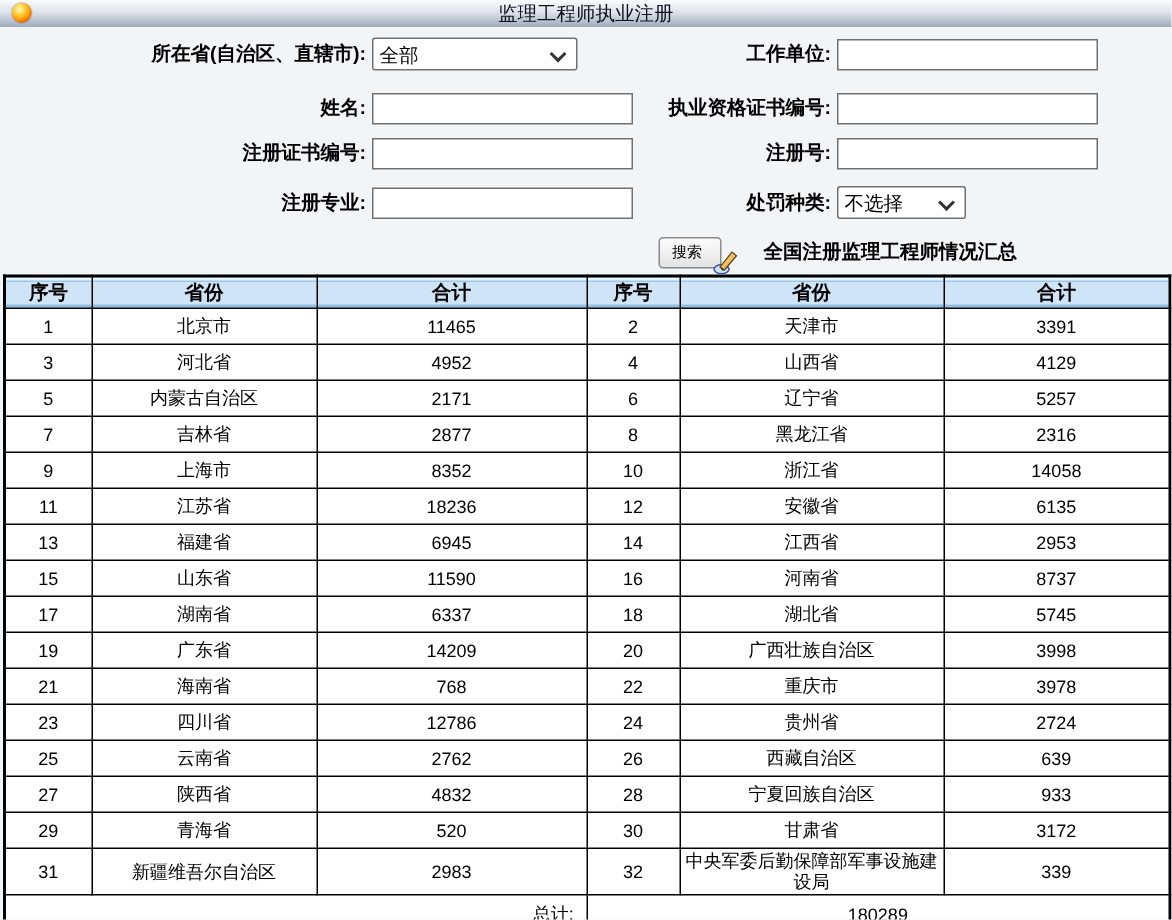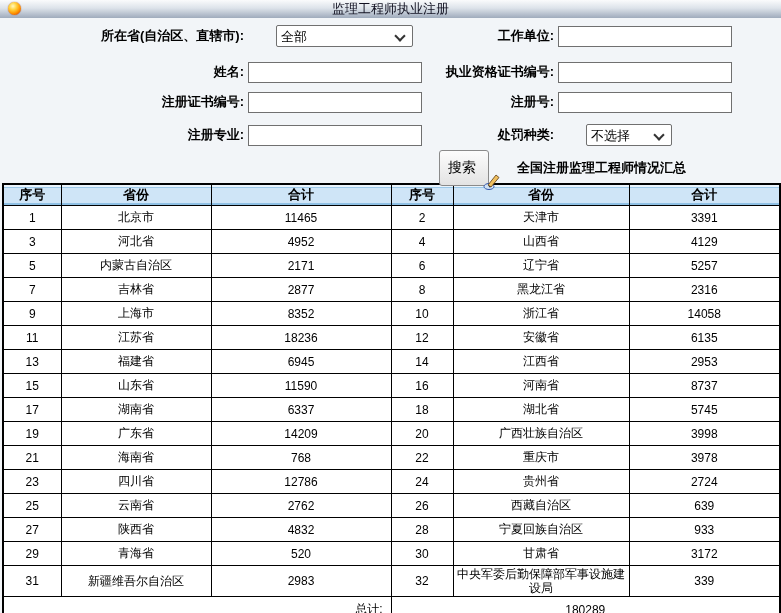--- a/index.html
+++ b/index.html
@@ -46,21 +46,21 @@
   .lbl-r { width: 116px; flex: 0 0 116px; margin-left: 6px; }
   .fld-r { width: 174px; flex: 0 0 174px; margin-left: 4px; }
   input[type="text"] {
     width: 174px; height: 21px;
     border: 1px solid #707070;
     background: #fff;
     font-size: 12px;
     padding: 0 3px;
     font-family: inherit;
   }
-  .select-wrap { position: relative; display: inline-block; margin-left: 28px; }
+  .select-wrap { position: relative; display: inline-block; }
   select {
     -webkit-appearance: none; -moz-appearance: none; appearance: none;
     height: 22px;
     border: 1px solid #707070;
     border-radius: 2px;
     background: #fff;
     font-size: 13px;
     padding: 0 22px 0 4px;
     font-family: inherit;
   }
@@ -74,26 +74,26 @@
     transform: rotate(45deg);
     pointer-events: none;
   }
   .sel-province select { width: 137px; }
   .sel-penalty select { width: 86px; }
 
   .action-row { display: flex; align-items: center; height: 22px; margin-bottom: 2px; }
   .search-btn {
     position: relative;
     margin-left: 439px;
-    height: 36px;
+    height: 21px;
     padding: 0 12px 0 8px;
     border: 1px solid #8a8a8a;
     border-radius: 3px;
     background: linear-gradient(to bottom, #fcfcfc, #e3e3e3);
-    font-size: 14px;
+    font-size: 10px;
     font-family: inherit;
     cursor: pointer;
   }
   .search-btn .pen {
     position: absolute;
     right: -12px; bottom: -5px;
     width: 17px; height: 17px;
   }
   .summary-title { font-weight: bold; font-size: 13px; margin-left: 28px; }
 

